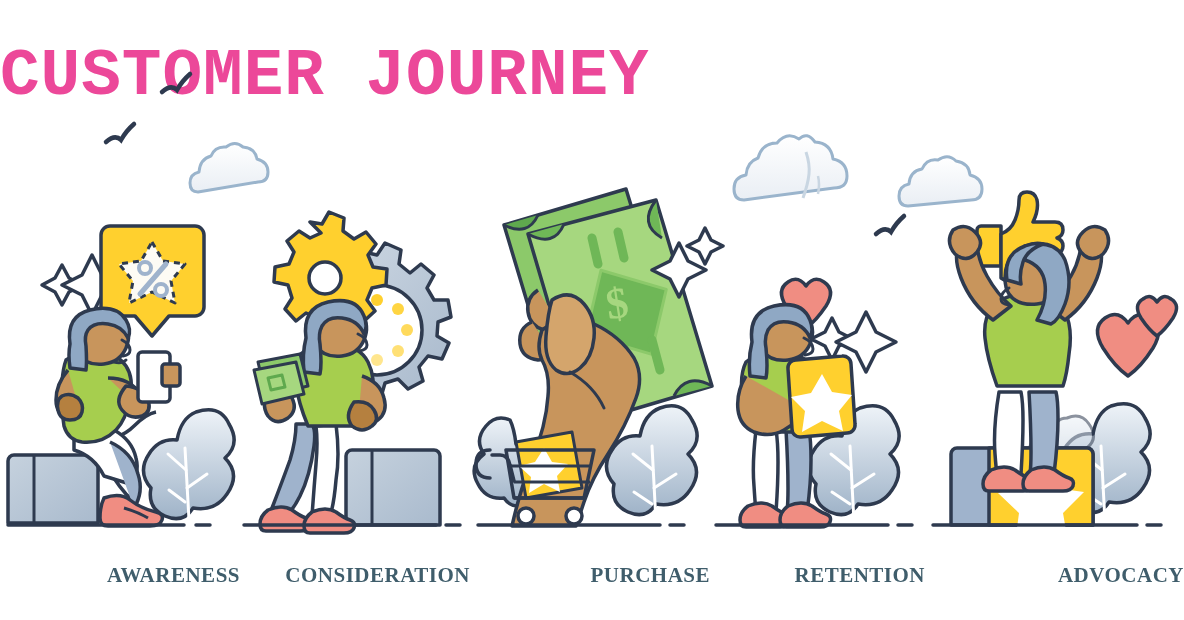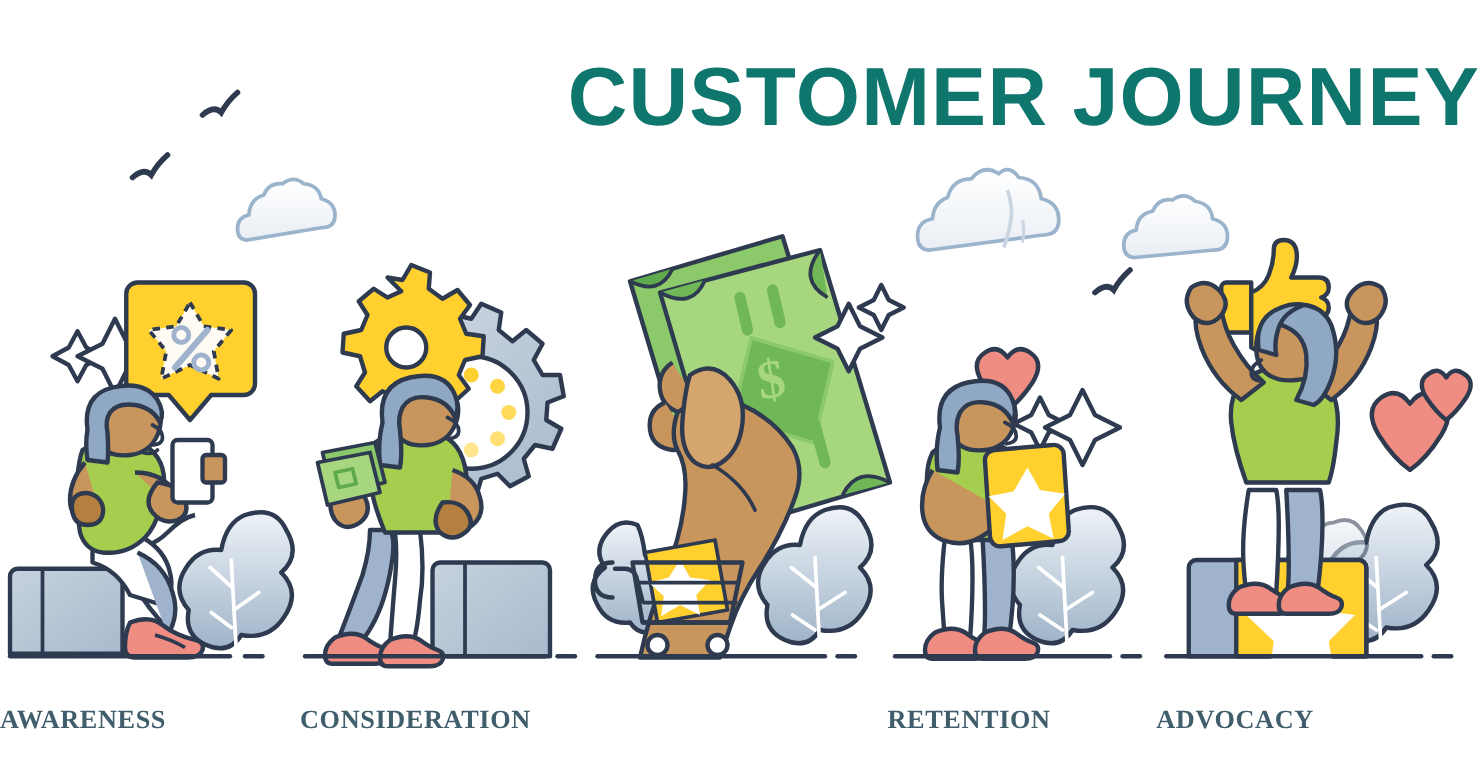--- a/index.html
+++ b/index.html
@@ -15,33 +15,33 @@
     width: 1184px;
     height: 620px;
     background: #ffffff;
     overflow: hidden;
   }
   #title {
     position: absolute;
     top: 44px;
     left: 0;
     width: 1184px;
-    text-align: right;
-    font-family: Liberation Sans, sans-serif;
+    text-align: left;
+    font-family: Liberation Mono, monospace;
     font-weight: bold;
     font-size: 66px;
     letter-spacing: 1px;
-    color: #0f766e;
+    color: #ec4899;
     line-height: 1;
     white-space: nowrap;
   }
   .stage-label {
     position: absolute;
     bottom: 32px;
-    text-align: left;
+    text-align: right;
     font-family: "Liberation Serif", serif;
     font-weight: bold;
     font-size: 21px;
     letter-spacing: 0.5px;
     color: #3f5d6b;
     white-space: nowrap;
   }
   .stage {
     position: absolute;
     top: 0;
@@ -310,20 +310,21 @@
         <path d="M44 498 h72" stroke="#2e3a4f" stroke-width="3.5"></path>
         <circle cx="56" cy="516" r="8" fill="#ffffff" stroke="#2e3a4f" stroke-width="3.5"></circle>
         <circle cx="104" cy="516" r="8" fill="#ffffff" stroke="#2e3a4f" stroke-width="3.5"></circle>
       </g>
 
       <g>
         <path d="M8 525 h182" stroke="#2e3a4f" stroke-width="3.5" stroke-linecap="round"></path>
         <path d="M200 525 h14" stroke="#2e3a4f" stroke-width="3.5" stroke-linecap="round"></path>
       </g>
     </svg>
+    <div class="stage-label" style="left:0;width:240px;">PURCHASE</div>
   </div>
 
   <div class="stage" style="left:925px;width:259px;">
     <svg class="scene-svg" width="259" height="620" viewBox="0 0 259 620" fill="none">
 
       <g>
         <path d="M56 226 h20 v40 h-20 a4 4 0 0 1 -4 -4 v-32 a4 4 0 0 1 4 -4 z" fill="#ffd02e" stroke="#2e3a4f" stroke-width="3.5" stroke-linejoin="round"></path>
         <path d="M76 234 q10 -4 14 -14 q4 -10 4 -20 q0 -8 8 -8 q8 0 10 8 q2 10 -4 22 h22 q8 0 8 8 q0 6 -6 8 q6 2 6 8 q0 6 -6 8 q5 2 5 8 q0 6 -6 7 q4 3 3 8 q-1 5 -8 5 h-36 q-8 0 -14 -4 z" fill="#ffd02e" stroke="#2e3a4f" stroke-width="3.5" stroke-linejoin="round"></path>
       </g>
 

